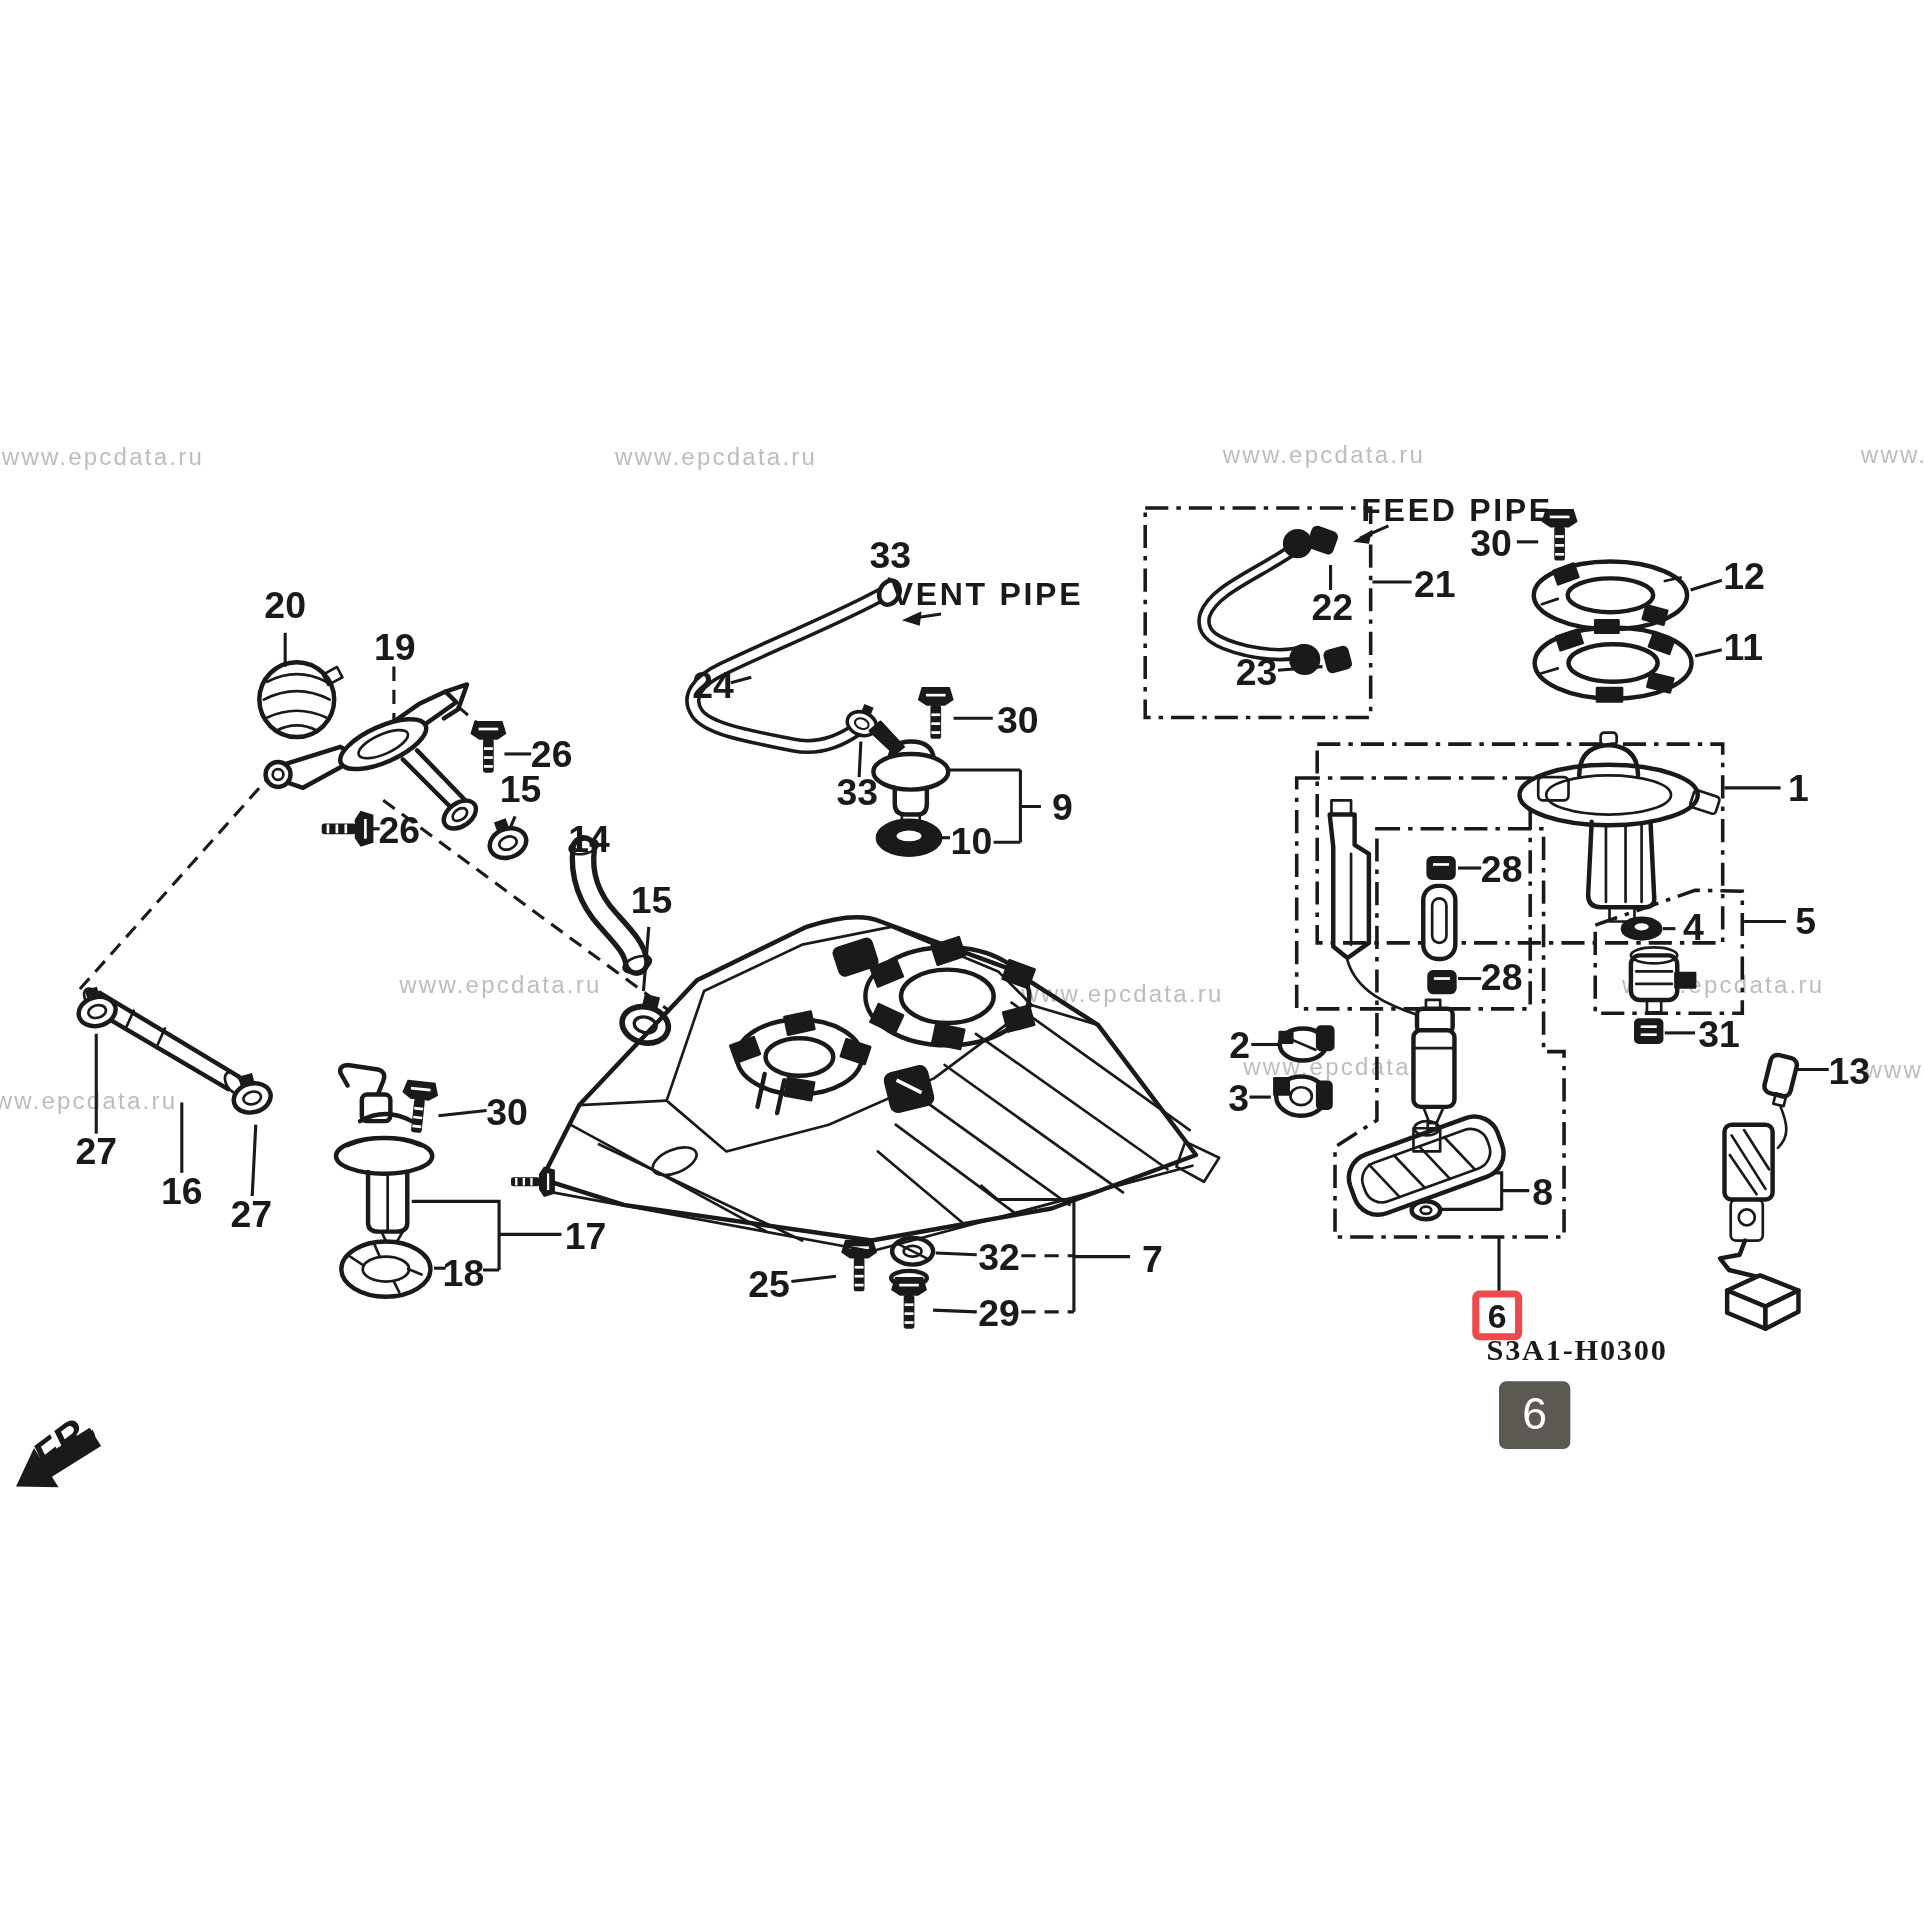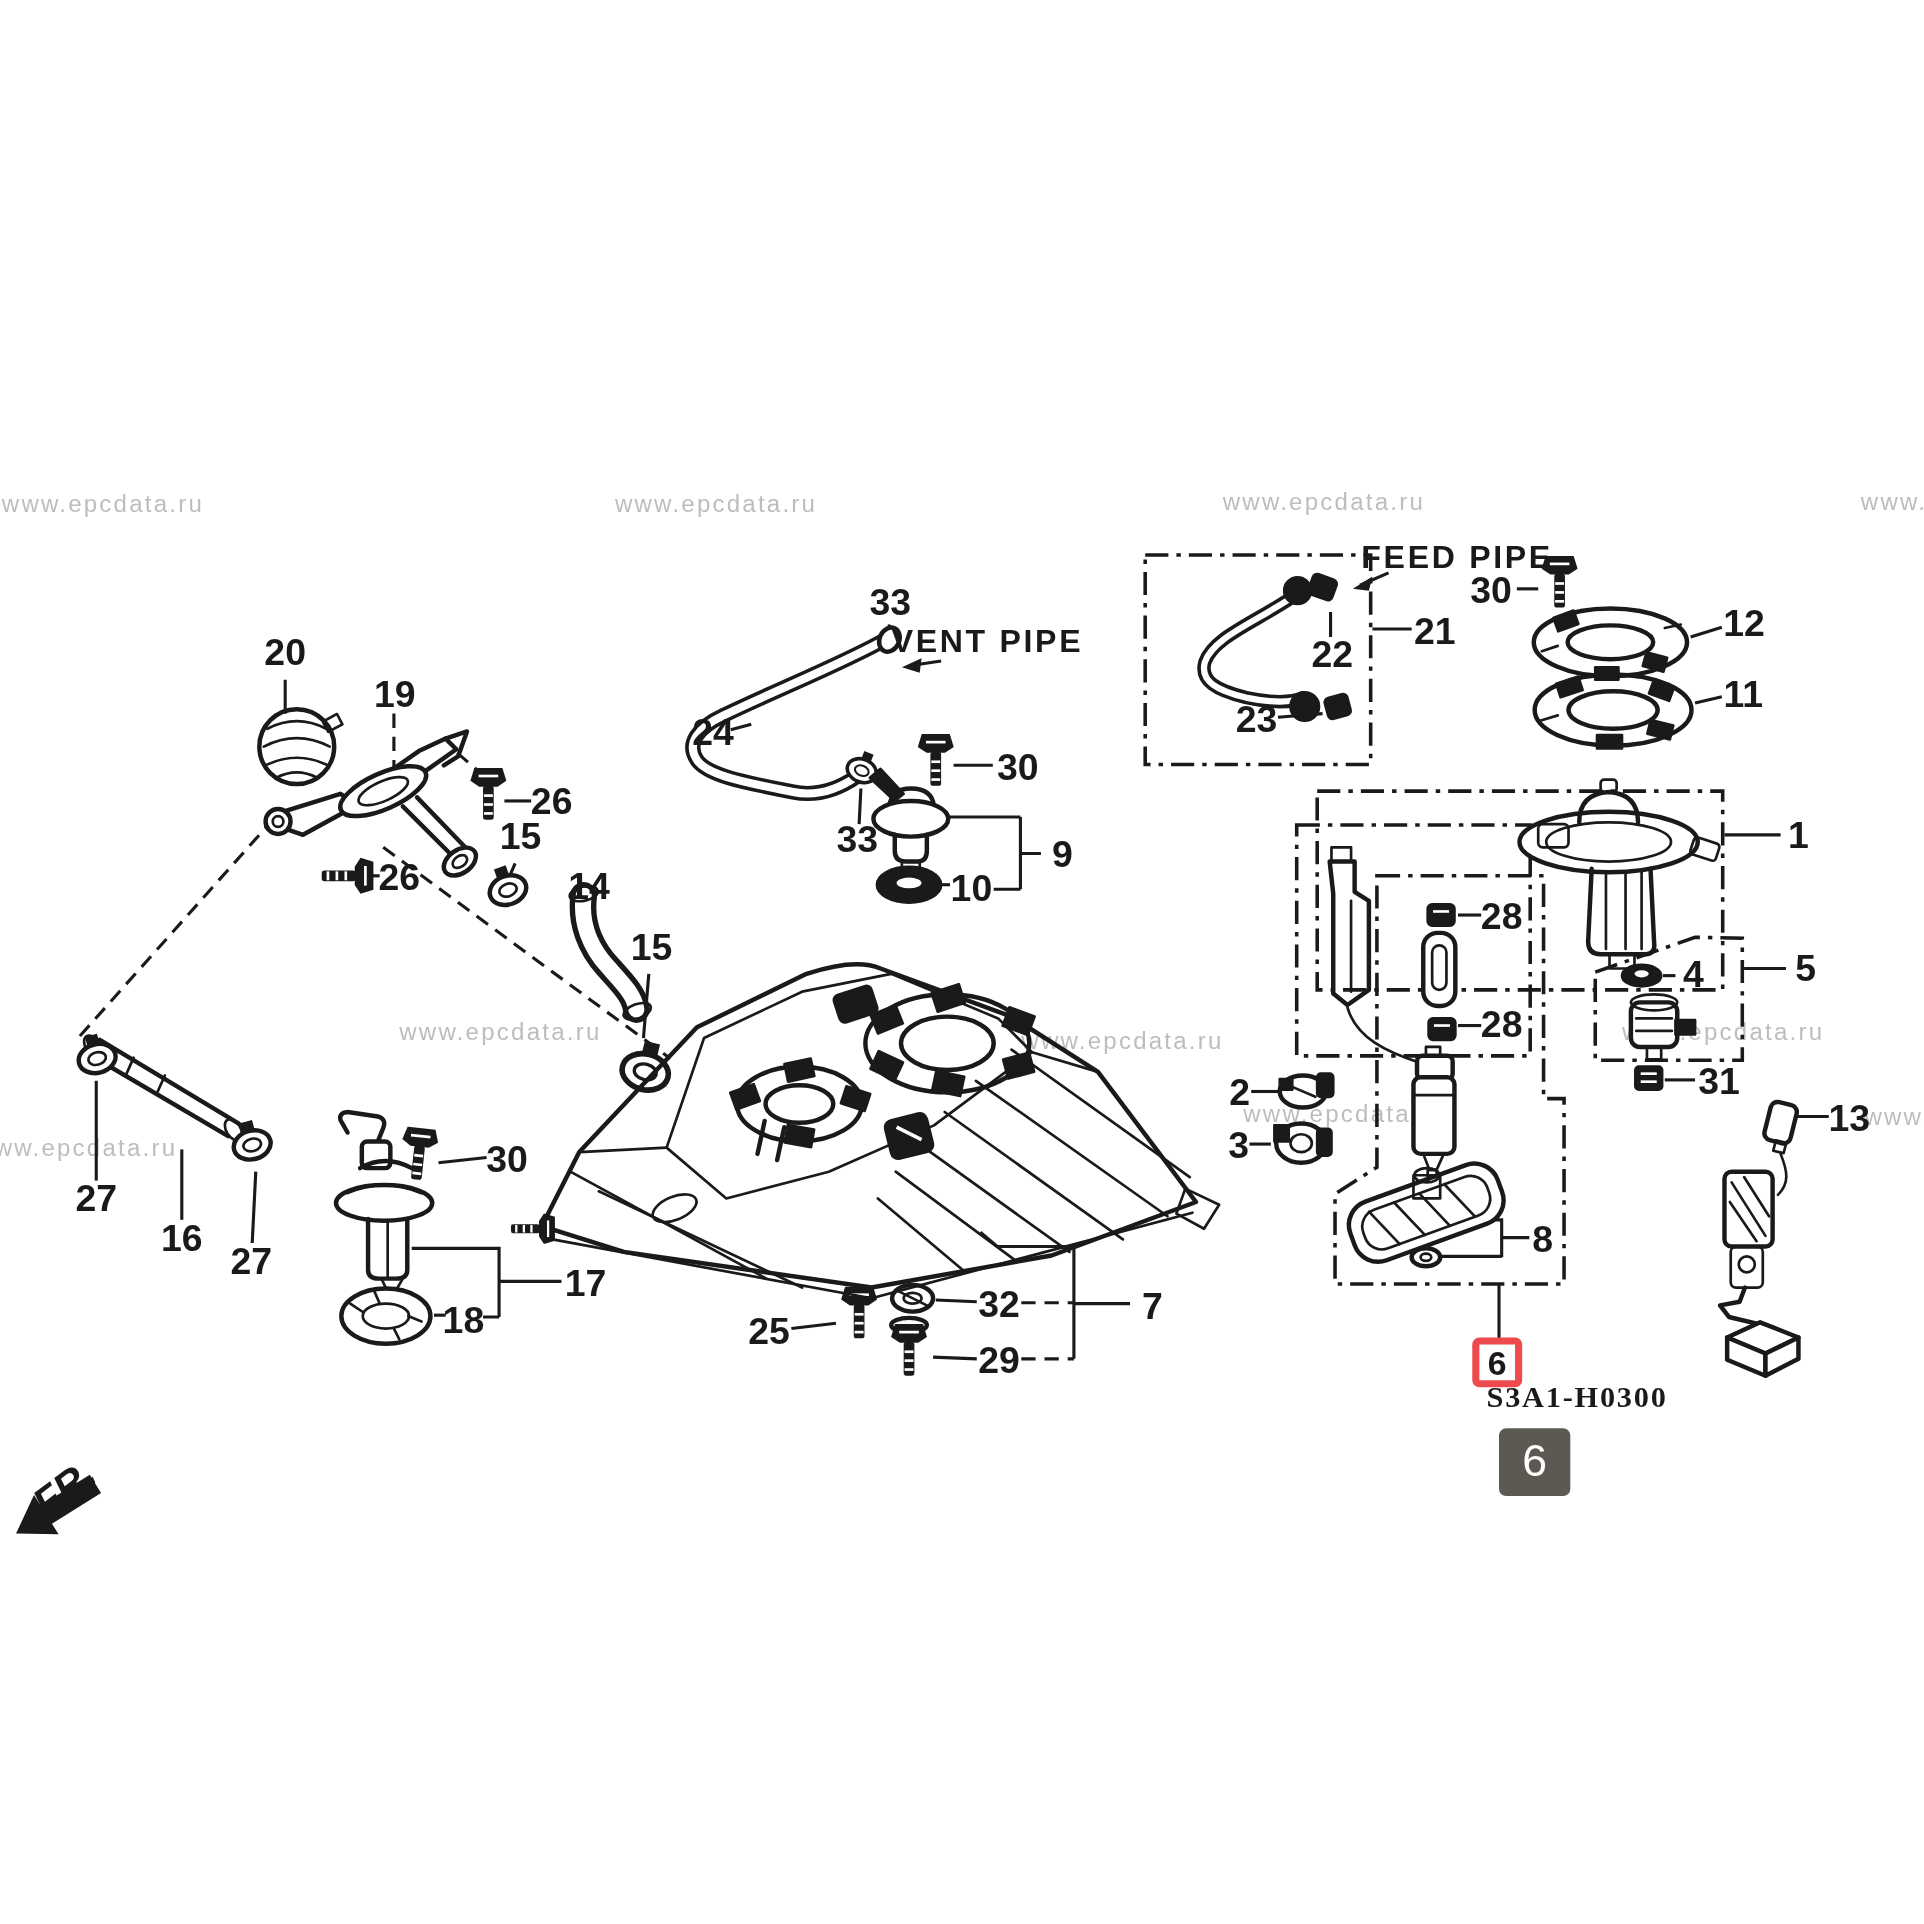--- a/index.html
+++ b/index.html
@@ -3,21 +3,21 @@
 <meta charset="utf-8">
 <style>
   :root{
     --line:#1a1a1a;
     --watermark:#bdbdbd;
     --red:#ee4a4d;
     --badge_bg:#5c5952;
     --badge_fg:#ffffff;
   }
   html,body{margin:0;padding:0;background:#ffffff;}
-  .canvas{position:relative;width:1925px;height:1513px;background:#ffffff;overflow:hidden;font-family:"Liberation Sans",sans-serif;margin-top:47px;}
+  .canvas{position:relative;width:1925px;height:1513px;background:#ffffff;overflow:hidden;font-family:"Liberation Sans",sans-serif;}
   svg{position:absolute;left:0;top:0;}
   svg text{user-select:none;}
   .wm{font-size:27px;letter-spacing:2.5px;fill:var(--watermark);font-family:"Liberation Sans",sans-serif;}
   .lbl{font-size:42px;font-weight:bold;fill:var(--line);text-anchor:middle;font-family:"Liberation Sans",sans-serif;}
   .cap{font-size:36px;font-weight:bold;fill:var(--line);letter-spacing:3px;text-anchor:middle;font-family:"Liberation Sans",sans-serif;}
   .code{font-size:34px;font-weight:bold;fill:var(--line);letter-spacing:2px;font-family:"Liberation Serif",serif;}
   .fr{font-size:46px;font-weight:bold;font-style:italic;fill:var(--line);font-family:"Liberation Sans",sans-serif;}
   .ln{stroke:var(--line);stroke-width:3.5;fill:none;}
   .art{stroke:var(--line);stroke-width:5;fill:none;stroke-linejoin:round;stroke-linecap:round;}
   .art2{stroke:var(--line);stroke-width:3;fill:none;stroke-linejoin:round;stroke-linecap:round;}

